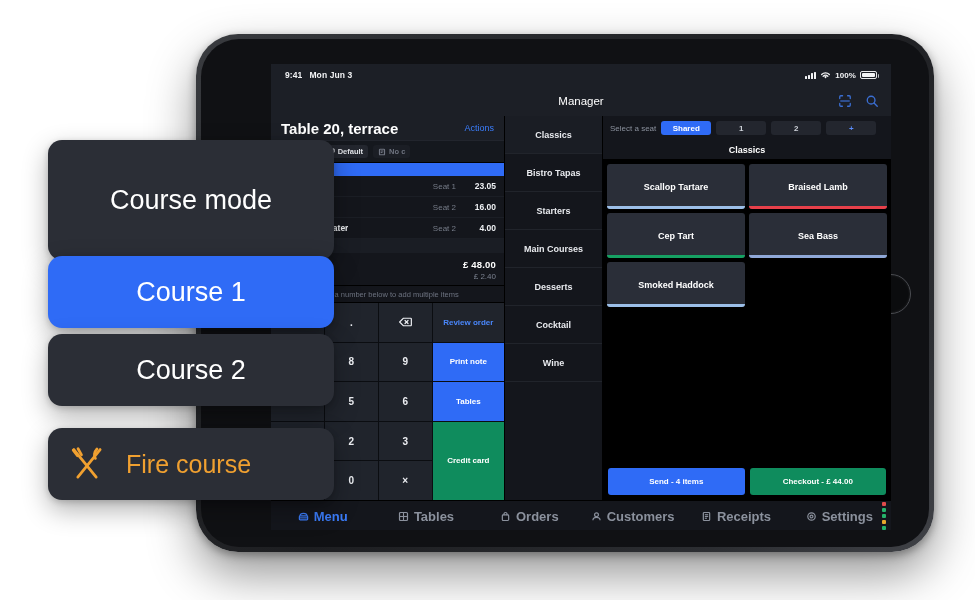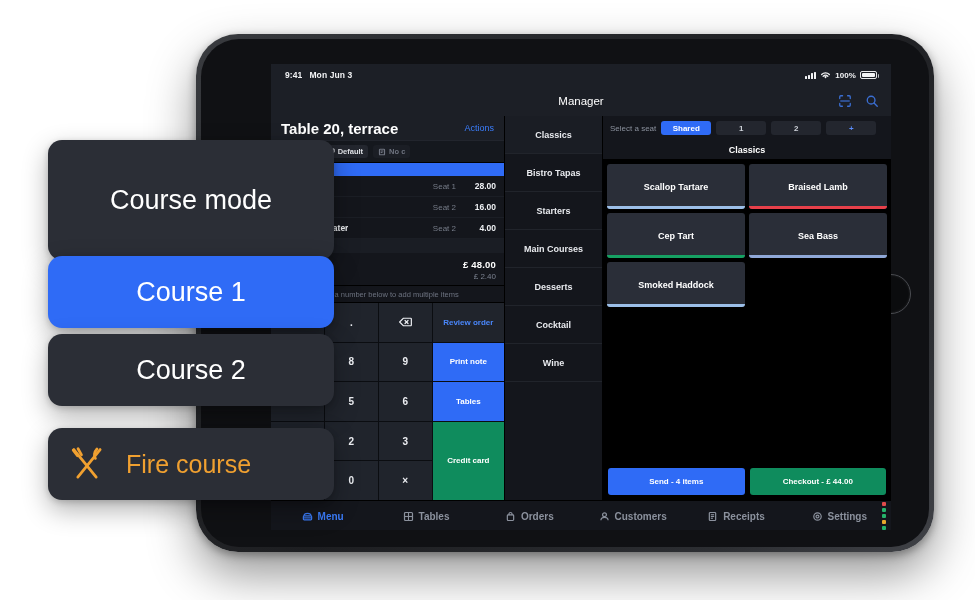--- a/index.html
+++ b/index.html
@@ -154,21 +154,21 @@
   }
   .pay-btn.blue{background:#2f6bf6;}
   .pay-btn.green{background:#0f8c5d;}
 
   
   .tabbar{
     position:absolute;left:0;top:436px;width:620px;height:30px;background:#14161c;
     display:flex;align-items:center;border-top:1px solid #000;
   }
   .tab{flex:1;display:flex;align-items:center;justify-content:center;gap:5px;
-       color:#8b919d;font-size:10px;font-weight:600;}
+       color:#8b919d;font-size:13px;font-weight:600;}
   .tab.active{color:#3b7dfb;}
   .dots{position:absolute;right:5px;top:0;height:30px;display:flex;flex-direction:column;
         justify-content:center;gap:2px;}
   .dots i{width:4px;height:4px;border-radius:1px;display:block;}
 
   
   .card{
     position:absolute;border-radius:14px;display:flex;align-items:center;
     box-shadow:0 10px 26px rgba(0,0,0,.30), 0 2px 6px rgba(0,0,0,.18);
     box-sizing:border-box;
@@ -267,21 +267,21 @@
               </span>
             </div>
 
             <div class="course-bar"></div>
 
             <div class="ord-rows">
               <div class="ord-row">
                 <span class="ord-qty"></span>
                 <span class="ord-name">re</span>
                 <span class="ord-seat">Seat 1</span>
-                <span class="ord-price">28.00</span>
+                <span class="ord-price">23.05</span>
               </div>
               <div class="ord-row">
                 <span class="ord-qty"></span>
                 <span class="ord-name"></span>
                 <span class="ord-seat">Seat 2</span>
                 <span class="ord-price">16.00</span>
               </div>
               <div class="ord-row">
                 <span class="ord-qty">1</span>
                 <span class="ord-name">Mineral Water</span>

